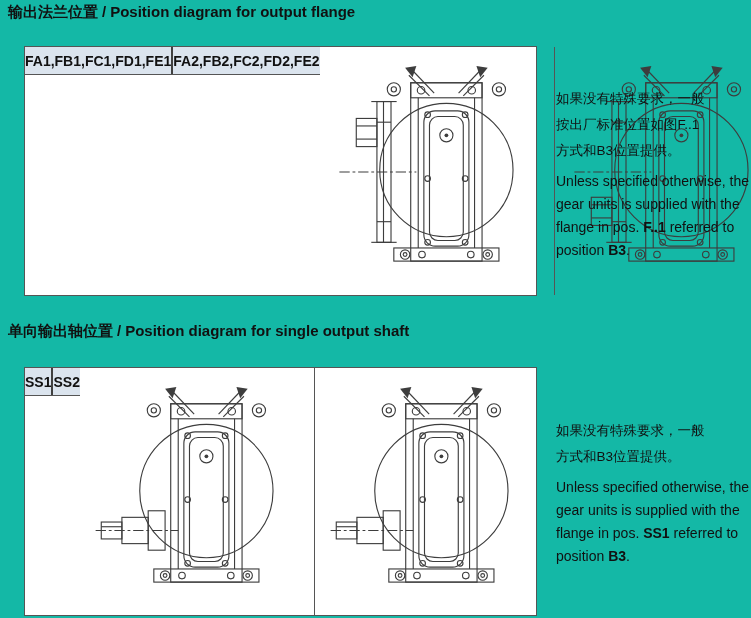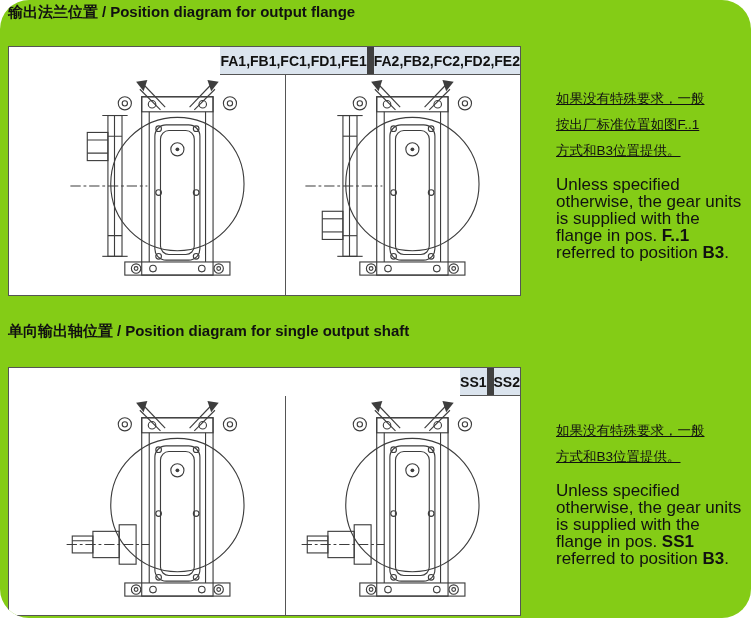--- a/index.html
+++ b/index.html
@@ -1,37 +1,37 @@
 <!DOCTYPE html>
 <html><head>
 <meta charset="utf-8">
 <style>
   * { box-sizing: border-box; margin: 0; padding: 0; }
   html, body { background: #ffffff; }
   body { font-family: "Liberation Sans", sans-serif; color: #111; }
-  .page { position: relative; width: 751px; height: 618px; background: #84cc16; overflow: hidden; border-radius: 29px; }
+  .page { position: relative; width: 751px; height: 618px; background: #14b8a6; overflow: hidden; }
 
   .section-title { position: absolute; left: 8px; font-size: 15px; white-space: nowrap; }
   .title-zh { font-weight: 700; }
   .title-sep { font-weight: 700; padding: 0 4px; }
   .title-en { font-weight: 600; }
 
-  .diagram-table { position: absolute; left: 8px; width: 513px; border: 1px solid #555; display: flex; flex-direction: column; background: #fff; align-items: flex-end; }
+  .diagram-table { position: absolute; left: 24px; width: 513px; border: 1px solid #555; display: flex; flex-direction: row; background: #fff; }
   .table-header { display: flex; height: 28px; background: #dbe4ee; border-bottom: 1px solid #555; flex: 0 0 auto; }
   .header-cell { flex: 1; display: flex; align-items: center; justify-content: center; font-weight: 700; font-size: 14px; color: #111; }
-  .header-cell + .header-cell { border-left: 7px solid #404040; }
+  .header-cell + .header-cell { border-left: 2px solid #404040; }
   .table-body { flex: 1 1 auto; display: flex; }
   .body-cell { flex: 1; display: flex; align-items: center; justify-content: center; overflow: hidden; }
   .body-cell + .body-cell { border-left: 1px solid #555; }
   svg.drawing { width: 234px; height: 214px; display: block; }
 
   .note { position: absolute; left: 556px; width: 194px; color: #111; }
   .note-zh { font-size: 13.5px; line-height: 26px; }
-  .note-zh div { white-space: nowrap; text-decoration: underline; }
-  .note-en { font-size: 17px; line-height: 17px; margin-top: 12px; }
+  .note-zh div { white-space: nowrap; }
+  .note-en { font-size: 14px; line-height: 23px; margin-top: 6px; }
   .note-en b { font-weight: 700; }
 </style>
 </head>
 <body>
 
 <svg width="0" height="0" style="position:absolute" aria-hidden="true">
   <defs>
     <g id="gb-common" stroke="#3d3d3d" fill="none" stroke-width="1.2">
       <circle cx="130" cy="113" r="71"></circle>
       <circle cx="74" cy="27" r="7"></circle>

